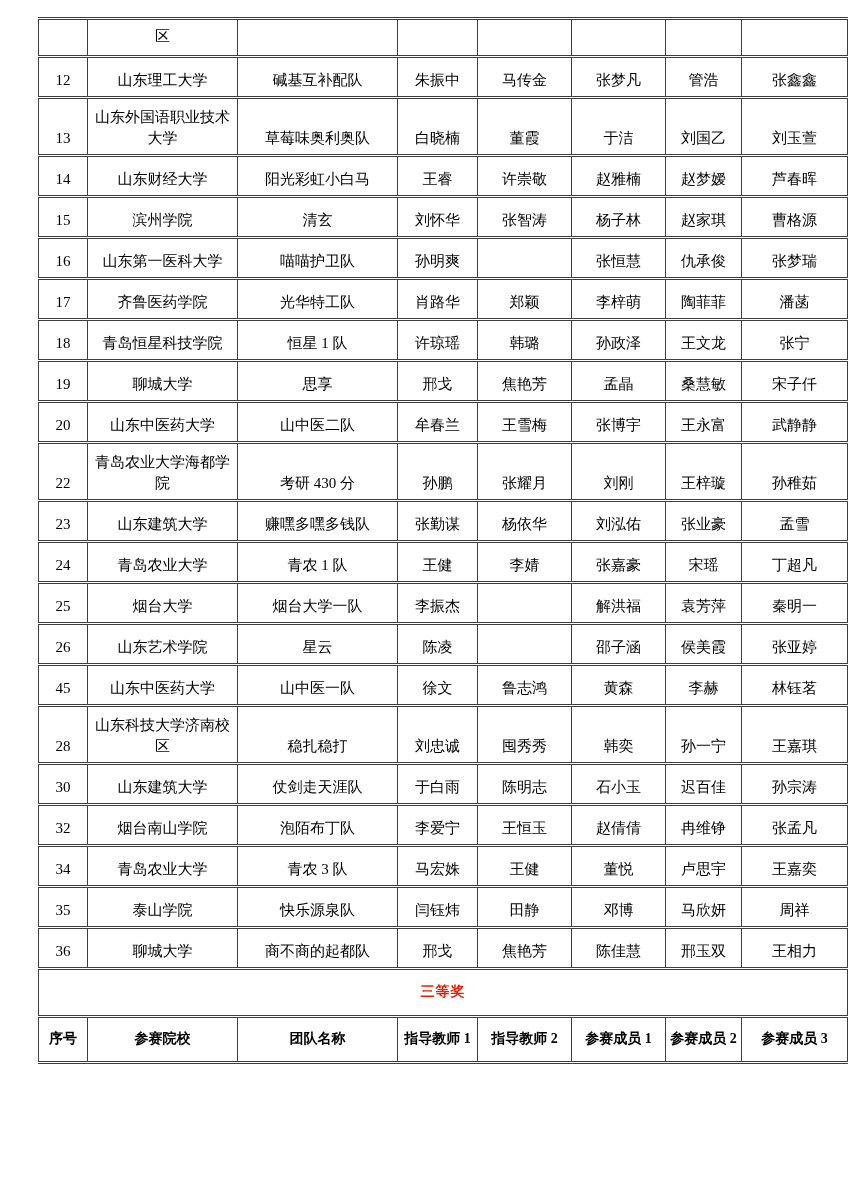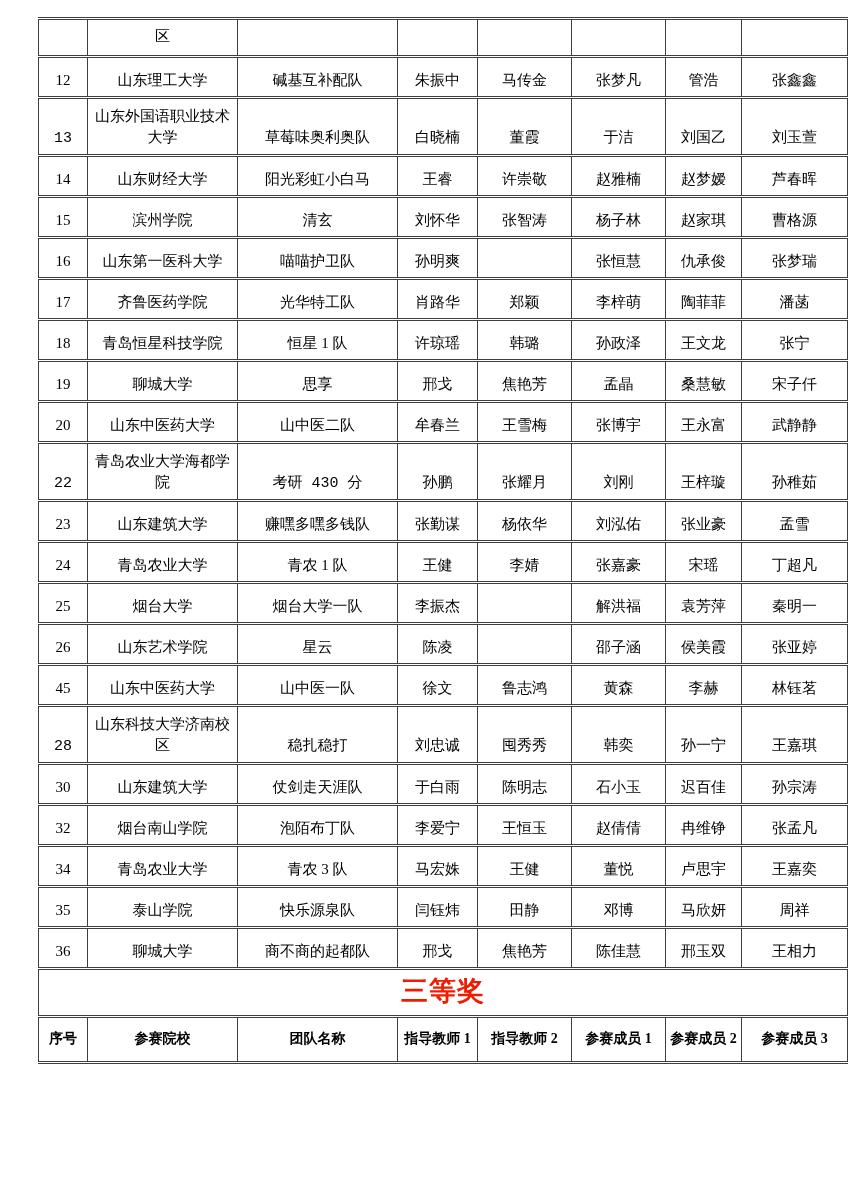--- a/index.html
+++ b/index.html
@@ -29,26 +29,26 @@
   }
   th{
     font-weight:bold;
     font-size:14px;
     white-space:nowrap;
     padding-left:0;padding-right:0;
     vertical-align:middle;
   }
   tr.row-cont  td{height:28px;vertical-align:middle;}
   tr.row-single td{height:31px;}
-  tr.row-tall  td{height:48px;font-family:Liberation Mono, monospace;}
+  tr.row-tall  td{height:48px;}
   tr.row-head  th{height:36px;}
   tr.row-award td{
     height:38px;
     vertical-align:middle;
-    font-size:27px;
+    font-size:14px;
     font-weight:bold;
     letter-spacing:1px;
   }
 </style>
 </head>
 <body>
 
 <div class="page">
   <table>
     <colgroup>

